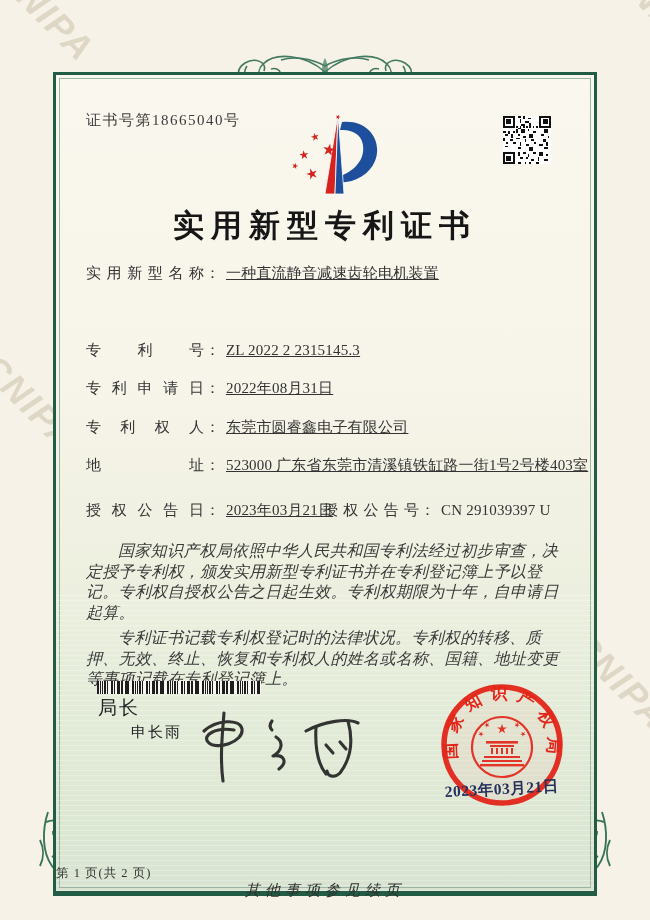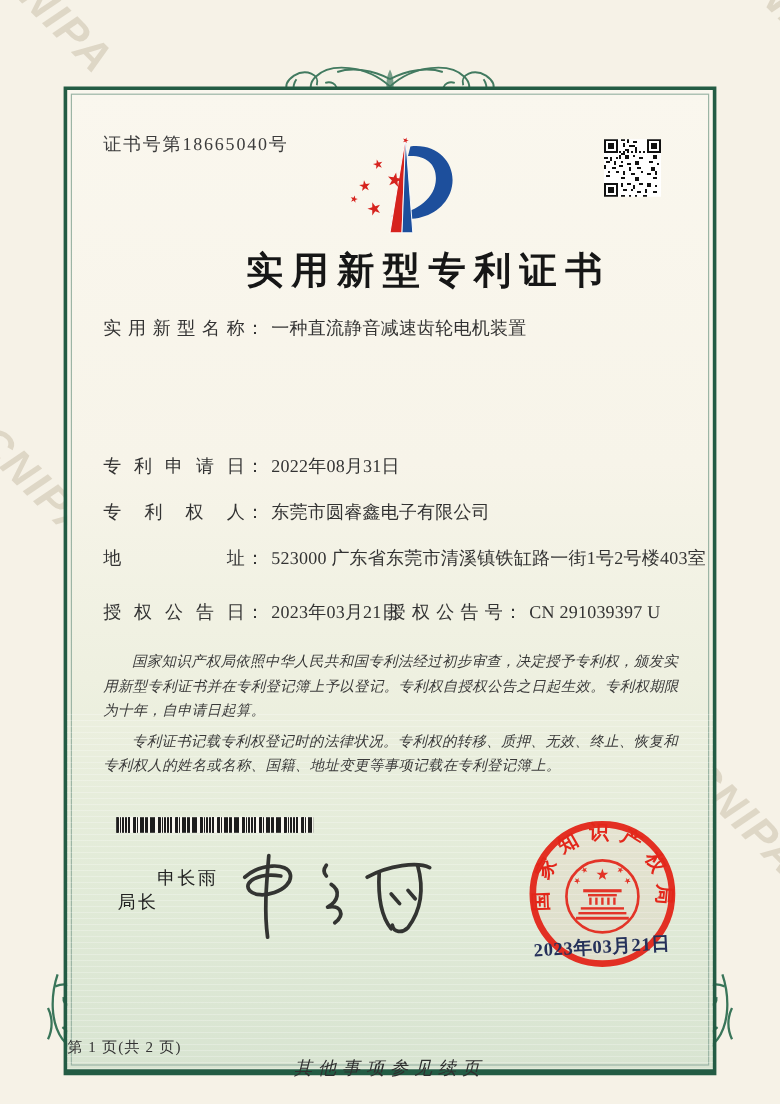--- a/index.html
+++ b/index.html
@@ -39,45 +39,45 @@
   
   .cert-no{
     position:absolute;left:30px;top:36px;
     font-size:15px;letter-spacing:1.5px;color:#3c3c3c;
   }
   .logo{position:absolute;left:232px;top:31px;width:92px;height:92px;}
   .qr{position:absolute;left:447px;top:41px;width:48px;height:48px;}
   .title{
     position:absolute;left:0;top:130px;width:100%;
     text-align:center;font-size:31px;font-weight:bold;
-    letter-spacing:7px;color:#161616;padding-left:32px;
-  }
-  .row{position:absolute;left:30px;width:486px;font-size:15px;color:#333;white-space:nowrap;}
+    letter-spacing:7px;color:#161616;
+  }
+  .row{position:absolute;left:30px;width:486px;font-size:15px;color:#333;white-space:nowrap;text-decoration:underline;}
   .r1{top:189px}.r2{top:228px}.r3{top:266px}.r4{top:304px}.r5{top:343px}.r6{top:381px}.r7{top:426px}
   .flabel{
     display:inline-block;width:118px;vertical-align:top;
     text-align:justify;text-align-last:justify;color:#333;
   }
   .flabel-sm{display:inline-block;width:96px;vertical-align:top;text-align:justify;text-align-last:justify;}
   .colon{display:inline-block;margin:0 6px 0 1px;}
   .fvalue{letter-spacing:.2px;}
   .grant-no{position:absolute;left:237px;top:0;}
   .legal{
     position:absolute;left:30px;top:466px;width:487px;
-    font-size:12px;line-height:20.5px;font-style:italic;color:#3a3a3a;
+    font-size:16px;line-height:20.5px;font-style:italic;color:#3a3a3a;
   }
   .legal p{margin:0 0 5px 0;text-indent:2em;letter-spacing:.3px;}
   .barcode{
     position:absolute;left:41px;top:606px;width:164px;height:13px;
     background:
       repeating-linear-gradient(90deg,#1d1d1d 0 2px,transparent 2px 3px,#1d1d1d 3px 4px,transparent 4px 7px),
       repeating-linear-gradient(90deg,#1d1d1d 0 1px,transparent 1px 5px);
     background-color:#f8f6ef;
   }
-  .signer-title{position:absolute;left:42px;top:668px;font-size:15px;letter-spacing:2px;color:#222;}
+  .signer-title{position:absolute;left:42px;top:620px;font-size:19px;letter-spacing:2px;color:#222;}
   .signer-name{position:absolute;left:42px;top:648px;font-size:15px;letter-spacing:2px;color:#222;margin-left:33px;}
   .signature{position:absolute;left:128px;top:622px;width:185px;height:100px;}
   .seal{position:absolute;left:378px;top:600px;width:136px;height:140px;}
   .page-indicator{
     position:absolute;left:0;bottom:9px;width:100%;text-align:left;
     font-size:12.5px;color:#333;letter-spacing:1px;
   }
   .footer-note{
     position:absolute;left:0;top:881px;width:100%;text-align:center;
     font-size:15px;font-style:italic;letter-spacing:5px;color:#2f2f2f;
@@ -230,20 +230,23 @@
         <rect x="16" y="28" width="1" height="1"></rect>
         <rect x="20" y="28" width="2" height="1"></rect>
     </g>
   </svg>
 
   <div class="title">实用新型专利证书</div>
 
   <div class="row r1">
     <span class="flabel">实用新型名称</span><span class="colon">：</span><span class="fvalue">一种直流静音减速齿轮电机装置</span>
   </div>
+  <div class="row r3">
+    <span class="flabel">专利号</span><span class="colon">：</span><span class="fvalue">ZL 2022 2 2315145.3</span>
+  </div>
   <div class="row r4">
     <span class="flabel">专利申请日</span><span class="colon">：</span><span class="fvalue">2022年08月31日</span>
   </div>
   <div class="row r5">
     <span class="flabel">专利权人</span><span class="colon">：</span><span class="fvalue">东莞市圆睿鑫电子有限公司</span>
   </div>
   <div class="row r6">
     <span class="flabel">地址</span><span class="colon">：</span><span class="fvalue">523000 广东省东莞市清溪镇铁缸路一街1号2号楼403室</span>
   </div>
   <div class="row r7">

